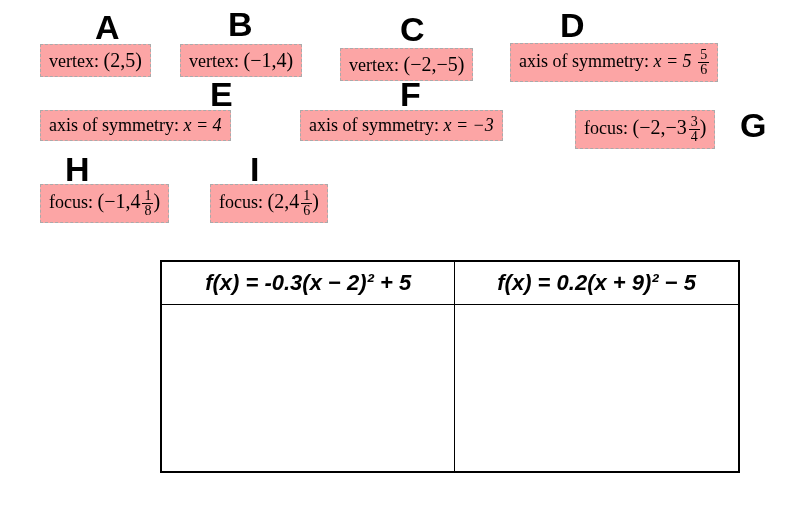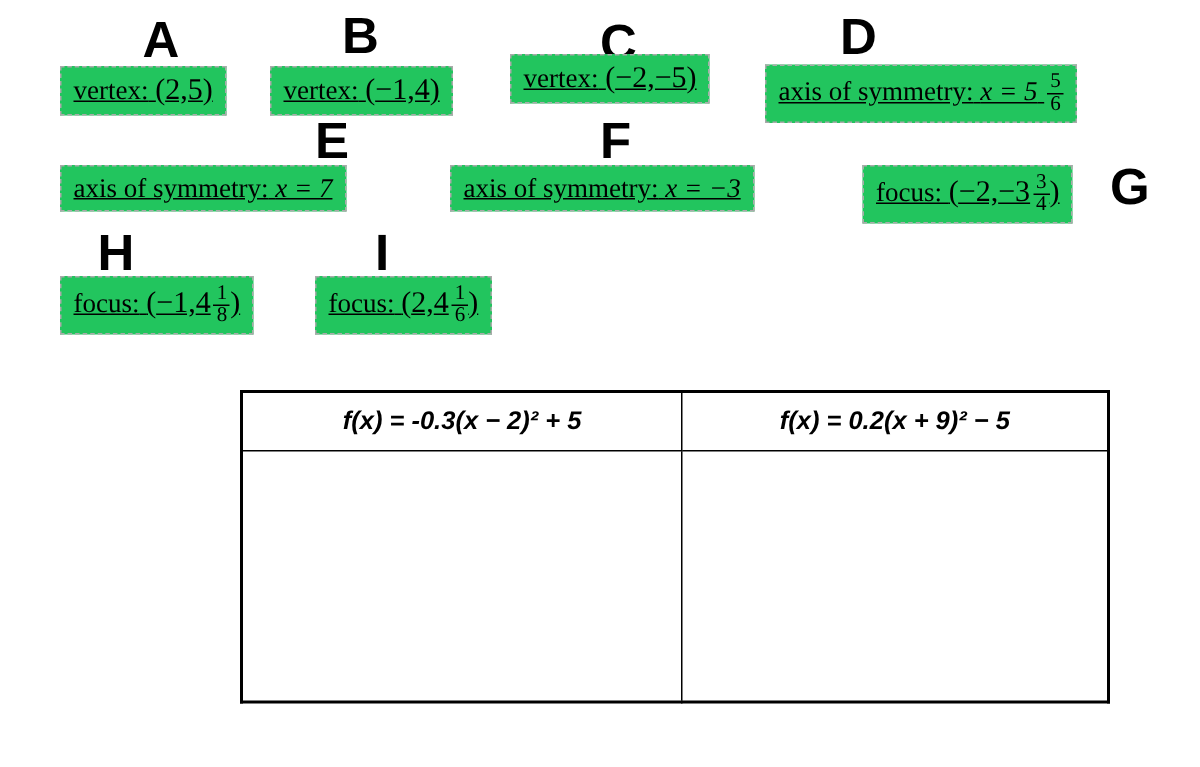--- a/index.html
+++ b/index.html
@@ -12,23 +12,22 @@
     box-sizing: border-box;
   }
   .tile-area {
     position: relative;
     height: 230px;
   }
   .tile {
     position: absolute;
     border: 1px dashed #aaa;
     padding: 4px 8px;
-    background: #22c55e;
+    background: #fca5a5;
     white-space: nowrap;
-    text-decoration: underline;
   }
   .tile .math {
     font-style: italic;
   }
   .coords {
     font-size: 20px;
   }
   .paren { font-family: 'Times New Roman', serif; }
   .frac {
     display: inline-block;
@@ -58,21 +57,21 @@
   }
   table.equations th, table.equations td {
     border: 1px solid black;
     padding: 8px;
     text-align: center;
   }
   table.equations th {
     font-family: Arial, sans-serif;
     font-weight: bold;
     font-style: normal;
-    font-size: 17px;
+    font-size: 22px;
     height: 22px;
   }
   table.equations td {
     height: 150px;
   }
   .fx { font-style: italic; }
 </style>
 </head>
 <body>
 
@@ -91,40 +90,40 @@
 
   <div class="tile" style="left:160px; top:24px;">
     <span>vertex:</span>
     <span class="coords">
       <span class="paren">(</span><span>−1,4</span><span class="paren">)</span>
     </span>
   </div>
 
   <div class="letter big-letter" style="left:380px; top:-10px;">C</div>
 
-  <div class="tile" style="left:320px; top:16px;">
+  <div class="tile" style="left:320px; top:28px;">
     <span>vertex:</span>
     <span class="coords">
       <span class="paren">(</span><span>−2,−5</span><span class="paren">)</span>
     </span>
   </div>
 
   <div class="letter big-letter" style="left:540px; top:-14px;">D</div>
 
   <div class="tile" style="left:490px; top:23px;">
     <span>axis of symmetry:</span>
     <span class="math">x  =  5</span>
     <span class="frac"><span class="num">5</span><span class="den">6</span></span>
   </div>
 
   <div class="letter big-letter" style="left:190px; top:55px;">E</div>
 
   <div class="tile" style="left:20px; top:90px;">
     <span>axis of symmetry:</span>
-    <span class="math">x  =  7</span>
+    <span class="math">x  =  4</span>
   </div>
 
   <div class="letter big-letter" style="left:380px; top:55px;">F</div>
 
   <div class="tile" style="left:280px; top:90px;">
     <span>axis of symmetry:</span>
     <span class="math">x  =  −3</span>
   </div>
 
   <div class="tile" style="left:555px; top:90px;">

